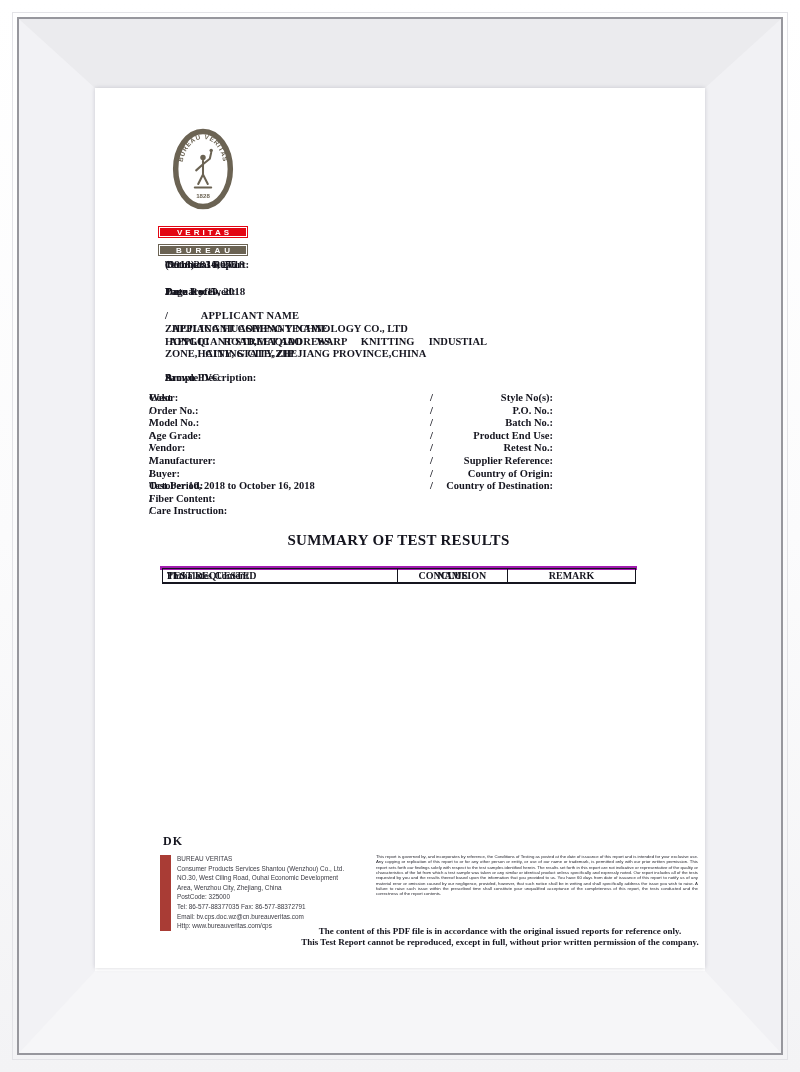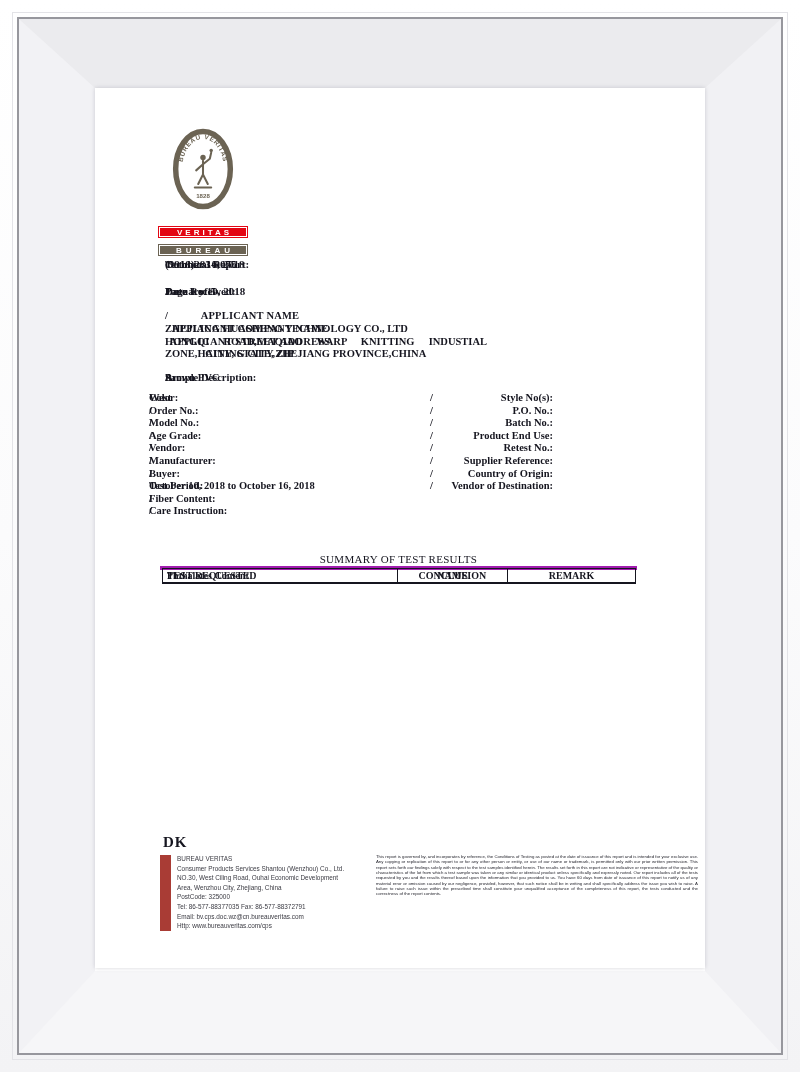--- a/index.html
+++ b/index.html
@@ -53,33 +53,33 @@
   .f-row { display:flex; font-size:10.5px; font-weight:bold; line-height:12.6px; height:12.6px; }
   .fields-left  { left:54px;  top:304px; width:258px; }
   .fields-left  .f-label { width:90px; }
   .fields-left  .f-value { flex:1; white-space:nowrap; }
   .fields-right { left:335px; top:304px; width:227px; }
   .fields-right .f-label { width:123px;text-align:right; }
   .fields-right .f-value { flex:1; }
   .fields-left .f-row, .fields-right .f-row { position:relative; }
 
   
-  .summary-title { left:65px; top:444px; width:477px; text-align:center; font-size:11px; font-weight:normal; letter-spacing:.3px;margin-top:21px; }
+  .summary-title { left:65px; top:444px; width:477px; text-align:center; font-size:15px; font-weight:bold; letter-spacing:.3px; }
   table.summary-table { left:65px; top:458px; width:477px; border-collapse:collapse; font-size:10px; font-weight:bold; }
   .summary-table th, .summary-table td { border:1px solid #15151f; padding:0 4px; height:14px; text-align:left; vertical-align:middle; }
   .summary-table th { border-bottom-width:2px; }
   .summary-table .c1 { width:237px; }
   .summary-table .c2 { width:111px; text-align:center; }
   .summary-table .c3 { width:129px; text-align:center; }
   .summary-table table, .summary-table tr { position:static; }
   table.summary-table { border:2px solid #a21caf;margin-top:20px; }
   .summary-table th, .summary-table td { position:static; }
 
   
-  .footer-initials { left:68px; top:746px; font-size:15px; font-weight:bold; letter-spacing:1px; }
+  .footer-initials { left:68px; top:746px; font-size:12px; font-weight:bold; letter-spacing:1px; }
   .footer-bar { left:65px; top:767px; width:11px; height:76px; background:var(--footer-bar-red,#a93c35); }
   .footer-address { left:82px; top:766px; width:200px; font-family:"Liberation Sans","DejaVu Sans",sans-serif;
                     font-size:6.4px; line-height:9.6px; color:#3a3a42; }
   .footer-address div { position:static; }
   .footer-disclaimer { left:281px; top:766px; width:322px; height:74px; overflow:hidden;
                        font-family:"Liberation Sans","DejaVu Sans",sans-serif; font-size:4.3px; line-height:5.35px;
                        text-align:justify; color:#24242c; }
   .footer-notes { left:145px; top:838px; width:520px; text-align:center; font-size:9px; font-weight:bold; line-height:11px; }
   .footer-notes div { position:static; }
 </style>
@@ -213,21 +213,21 @@
         </div>
       <div class="f-row">
           <span class="f-label">Supplier Reference:</span>
           <span class="f-value">/</span>
         </div>
       <div class="f-row">
           <span class="f-label">Country of Origin:</span>
           <span class="f-value">/</span>
         </div>
       <div class="f-row">
-          <span class="f-label">Vendor of Destination:</span>
+          <span class="f-label">Country of Destination:</span>
           <span class="f-value">/</span>
         </div>
     </div>
 
     <div class="summary-title">SUMMARY OF TEST RESULTS</div>
     <table class="summary-table">
       <thead>
         <tr>
           <th class="c1">TEST REQUESTED</th>
           <th class="c2">CONCLUSION</th>
@@ -250,16 +250,18 @@
       <div>Consumer Products Services Shantou (Wenzhou) Co., Ltd.</div>
       <div>NO.30, West Ciling Road, Ouhai Economic Development</div>
       <div>Area, Wenzhou City, Zhejiang, China</div>
       <div>PostCode: 325000</div>
       <div>Tel: 86-577-88377035      Fax: 86-577-88372791</div>
       <div>Email: bv.cps.doc.wz@cn.bureauveritas.com</div>
       <div>Http: www.bureauveritas.com/cps</div>
     </div>
     <div class="footer-disclaimer">This report is governed by, and incorporates by reference, the Conditions of Testing as posted at the date of issuance of this report and is intended for your exclusive use. Any copying or replication of this report to or for any other person or entity, or use of our name or trademark, is permitted only with our prior written permission. This report sets forth our findings solely with respect to the test samples identified herein. The results set forth in this report are not indicative or representative of the quality or characteristics of the lot from which a test sample was taken or any similar or identical product unless specifically and expressly noted. Our report includes all of the tests requested by you and the results thereof based upon the information that you provided to us. You have 60 days from date of issuance of this report to notify us of any material error or omission caused by our negligence, provided, however, that such notice shall be in writing and shall specifically address the issue you wish to raise. A failure to raise such issue within the prescribed time shall constitute your unqualified acceptance of the completeness of this report, the tests conducted and the correctness of the report contents.</div>
     <div class="footer-notes">
+      <div>The content of this PDF file is in accordance with the original issued reports for reference only.</div>
+      <div>This Test Report cannot be reproduced, except in full, without prior written permission of the company.</div>
     </div>
 
   </div>
 </div>
 
 </body></html>

